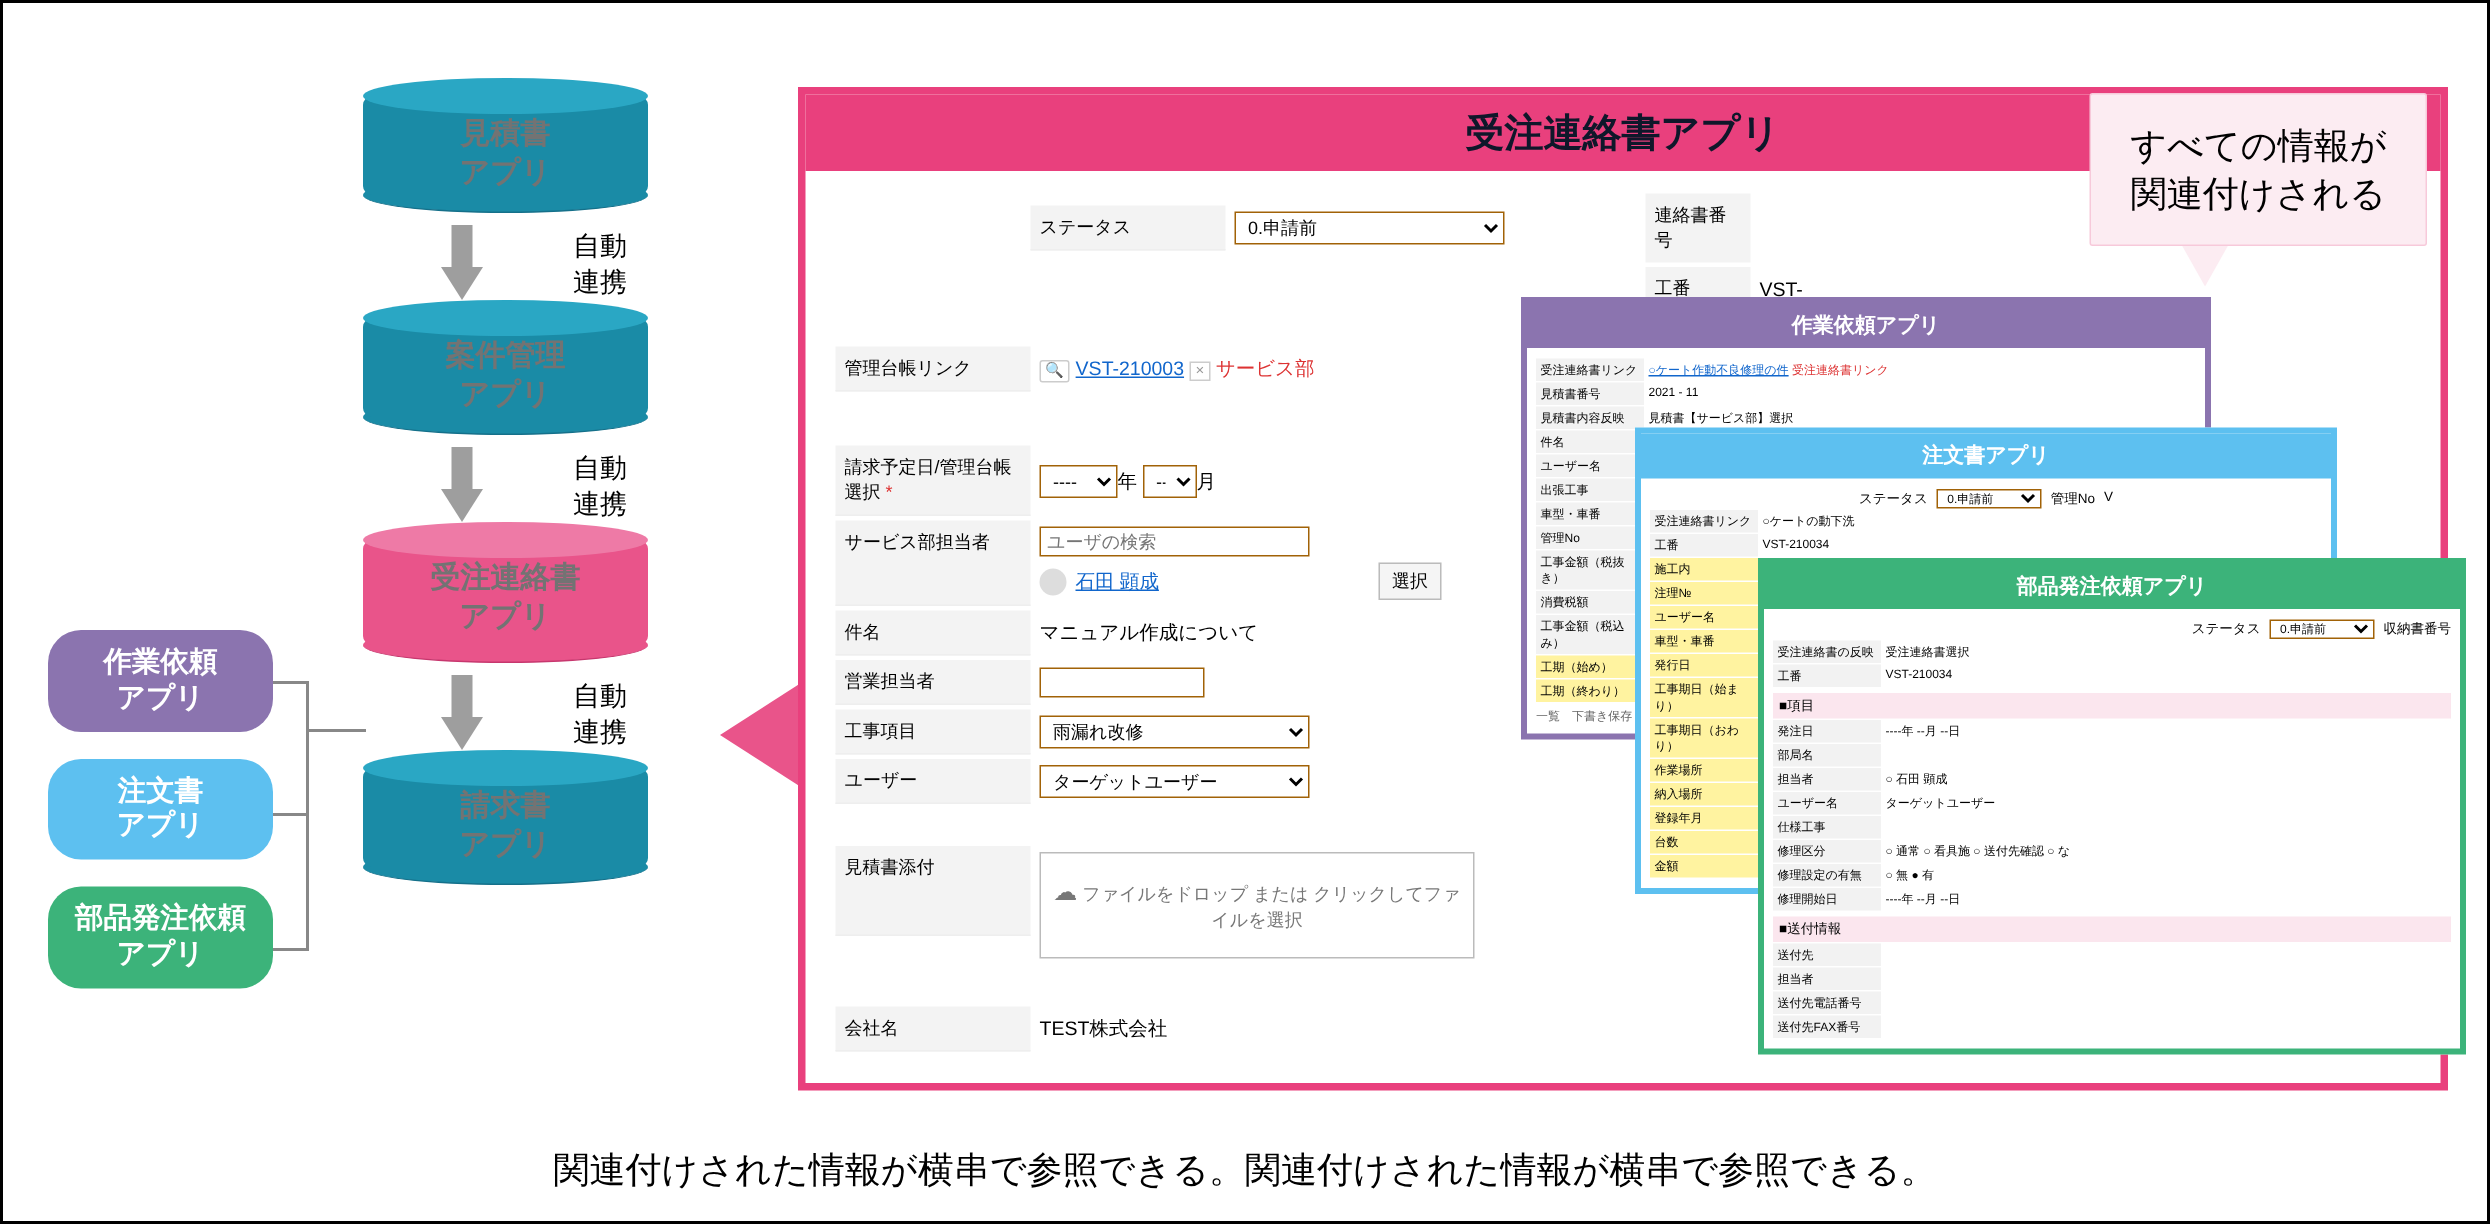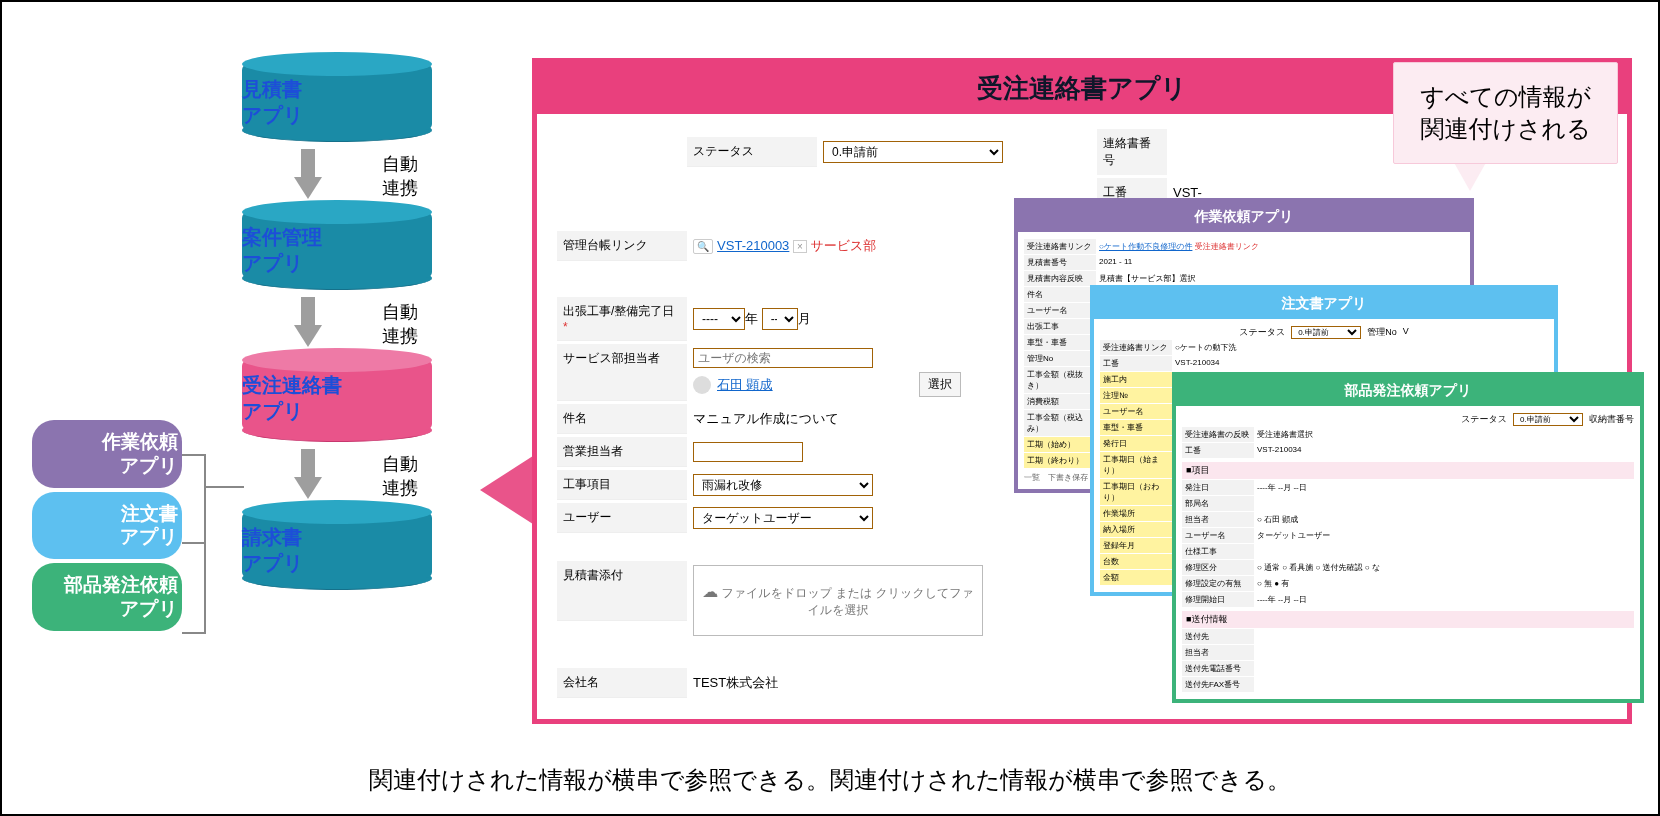--- a/index.html
+++ b/index.html
@@ -5,38 +5,38 @@
 * { box-sizing: border-box; margin: 0; padding: 0; font-family: "Hiragino Kaku Gothic ProN", "Yu Gothic", Meiryo, sans-serif; }
 body { background: #fff; width: 1660px; height: 816px; border: 2px solid #000; position: relative; overflow: hidden; }
 
 
 .flow { position: absolute; left: 30px; top: 50px; width: 480px; }
 .cylinder { position: relative; width: 190px; height: 90px; margin: 0 auto; }
 .cyl-body { position: absolute; top: 12px; left: 0; right: 0; bottom: 12px; border-radius: 6px; }
 .cyl-top, .cyl-bottom { position: absolute; left: 0; right: 0; height: 24px; border-radius: 50%; }
 .cyl-top { top: 0; }
 .cyl-bottom { bottom: 0; }
-.cyl-txt { position: absolute; left: 0; right: 0; top: 24px; text-align: left; color: #1d4ed8; font-weight: bold; font-size: 20px; line-height: 1.3; }
+.cyl-txt { position: absolute; left: 0; right: 0; top: 24px; text-align: center; color: #737373; font-weight: bold; font-size: 20px; line-height: 1.3; }
 
 .teal .cyl-body { background: #1a8ba6; }
 .teal .cyl-top { background: #2aa7c4; }
 .teal .cyl-bottom { background: #1a8ba6; border-bottom:1px solid #15708a;}
 .pink .cyl-body { background: #e9548a; }
 .pink .cyl-top { background: #ee7aa6; }
 .pink .cyl-bottom { background: #e9548a; border-bottom:1px solid #c7376e;}
 
 .arrow-down { width: 0; height: 0; border-left: 14px solid transparent; border-right: 14px solid transparent; border-top: 22px solid #9e9e9e; margin: 0 auto; position: relative; }
 .arrow-stem { width: 14px; height: 28px; background: #9e9e9e; margin: 0 auto; }
 .flow-label { font-size: 18px; padding: 10px 0 0 8px; }
-.flow-row { display:flex; align-items:center; }
+.flow-row { display:flex; align-items:flex-end; }
 .flow-row .arrow-col{ width:190px; margin:0 auto;}
 .flow-row .arrow-col .arrow-stem{margin-top:6px;}
 
 .side-apps { position:absolute; left:30px; top:418px; }
-.side-btn { border-radius: 22px; color:#fff; font-weight:bold; font-size:19px; text-align:right; width:150px; padding:10px 4px; margin-bottom:4px; line-height:1.25;}
+.side-btn { border-radius: 22px; color:#fff; font-weight:bold; font-size:19px; text-align:center; width:150px; padding:10px 4px; margin-bottom:18px; line-height:1.25;}
 .purple{background:#8b74af;}
 .lblue{background:#5dc0f0;}
 .green{background:#3cb37a;}
 .connector-h{position:absolute;height:2px;background:#888;}
 .connector-v{position:absolute;width:2px;background:#888;}
 
 
 .panel-main { position:absolute; left:530px; top:56px; width:1100px; border:5px solid #e9407d; background:#fff; }
 .panel-main .hdr{ background:#e9407d; color:#0f172a; text-align:center; font-size:26px; font-weight:bold; padding:8px 0;}
 .form-area{ padding:12px 20px 18px; font-size:13px; min-height:560px;}
@@ -167,21 +167,21 @@
       <div class="lbl">管理台帳リンク</div>
       <div class="val">
         <span style="border:1px solid #ccc;padding:1px 3px;border-radius:2px;font-size:10px;">🔍</span>
         <a class="link">VST-210003</a>
         <span style="border:1px solid #ccc;padding:0 3px;font-size:10px;color:#999;">×</span>
         <span class="redtxt">サービス部</span>
       </div>
     </div>
     <div style="height:30px;"></div>
     <div class="row">
-      <div class="lbl req">出張工事/整備完了日</div>
+      <div class="lbl req">請求予定日/管理台帳選択</div>
       <div class="val">
         <select class="w52"><option>----</option></select><span>年</span>
         <select class="w36"><option>--</option></select><span>月</span>
       </div>
     </div>
     <div class="row">
       <div class="lbl" style="align-self:stretch;">サービス部担当者</div>
       <div class="val">
         <input type="text" class="w180" placeholder="ユーザの検索" style=""><br>
         <div style="margin-top:4px;display:flex;align-items:center;gap:6px;">

